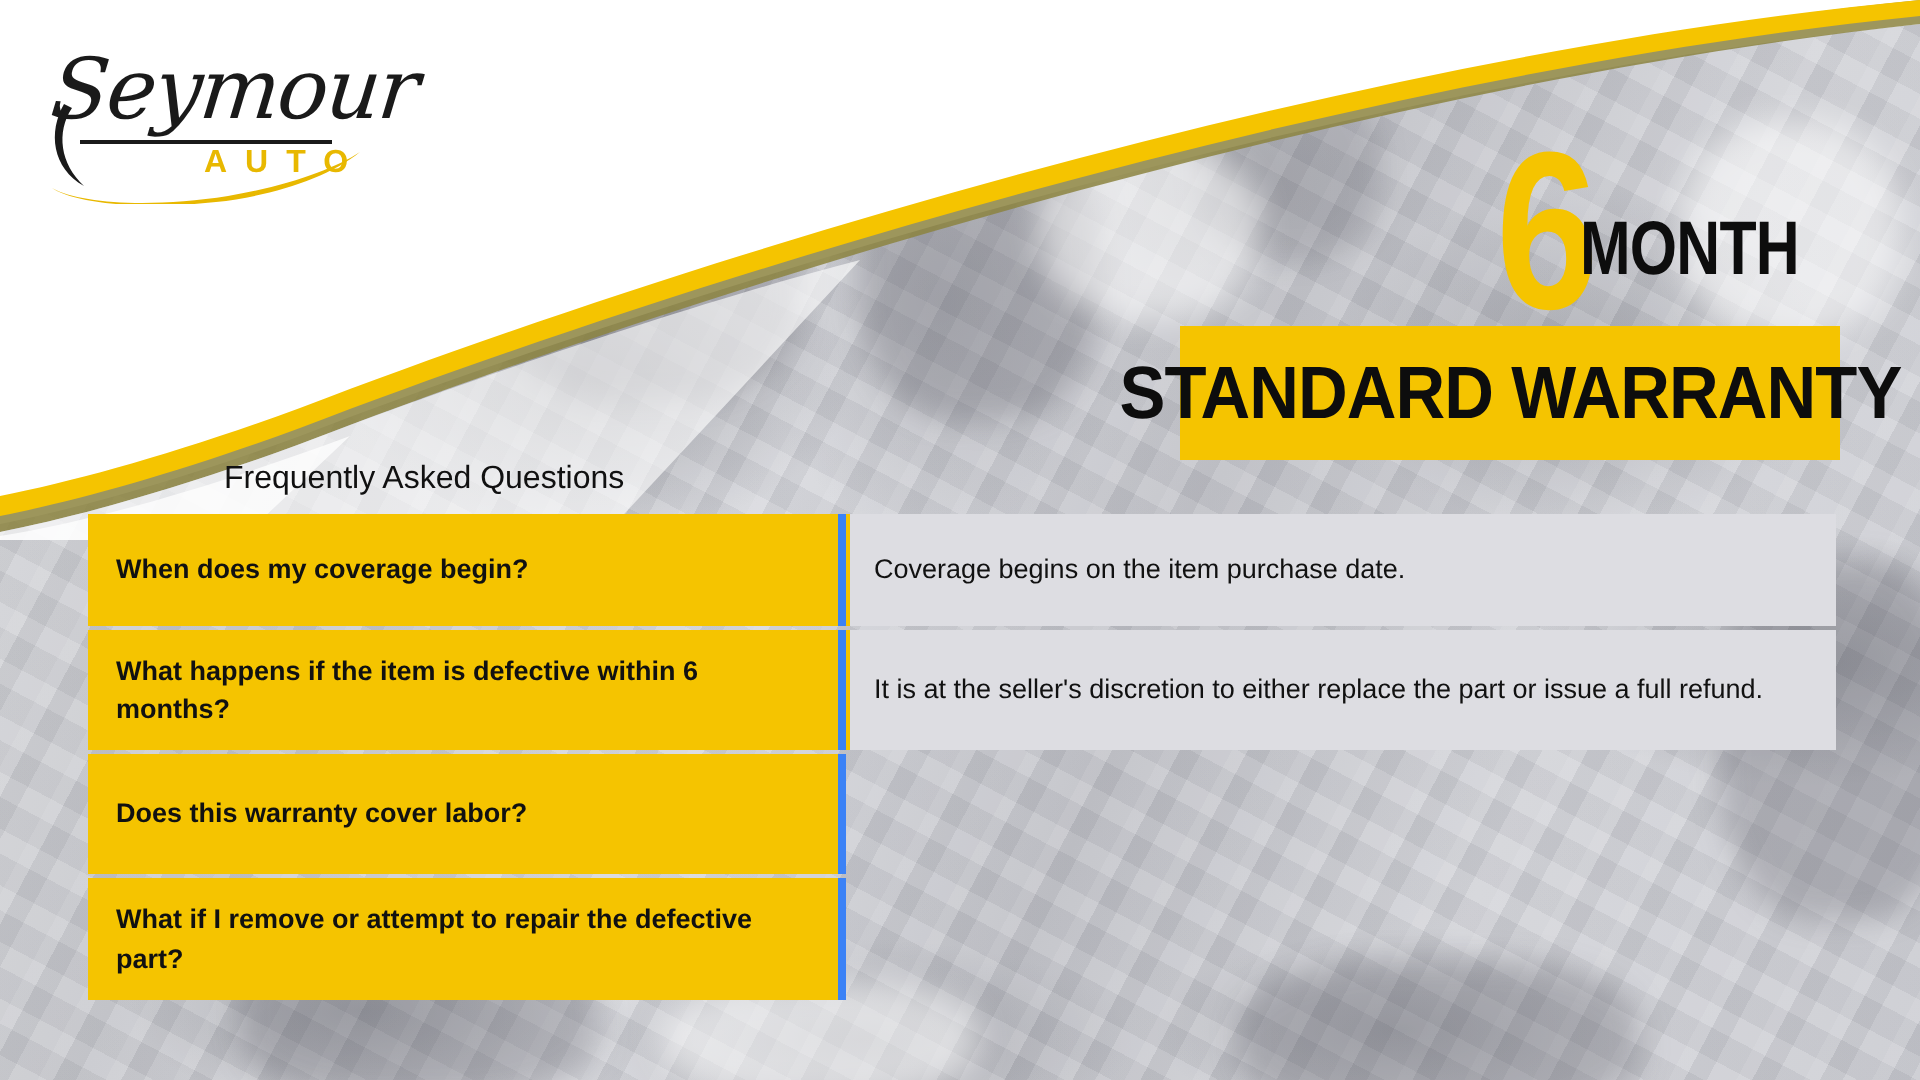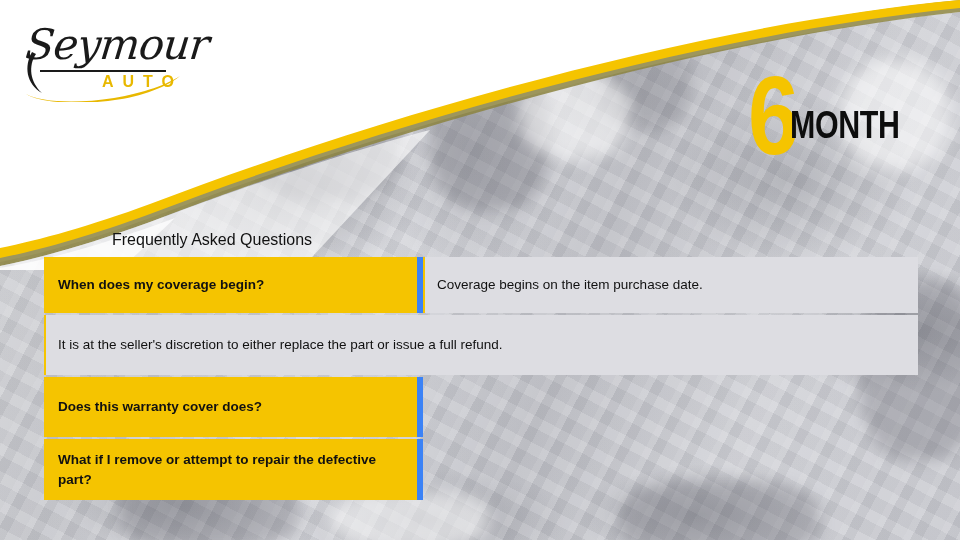--- a/index.html
+++ b/index.html
@@ -170,21 +170,21 @@
     align-items:stretch;
     margin-bottom:2px;
   }
   .faq-row:last-child { margin-bottom:0; }
   .q-cell {
     width:379px;
     background:#F5C400;
     padding:10px 14px 10px 14px;
     display:flex;
     align-items:center;
-    border-right:6px solid #3b82f6;
+    border-right:4px solid #3b82f6;
   }
   .q-cell .qtext {
     font-size:13.5px;
     font-weight:700;
     color:#111111;
     line-height:1.42;
   }
   .a-cell {
     flex:1;
     background:#dddde2;
@@ -245,40 +245,46 @@
     <div class="logo-script">Seymour</div>
     <div class="logo-underline"></div>
     <div class="logo-auto">AUTO</div>
   </div>
 
   <div class="six-month">
     <span class="six">6</span>
     <span class="month">MONTH</span>
   </div>
 
+  <div class="warranty-banner">
+    <span class="wtext">STANDARD WARRANTY</span>
+  </div>
 
   <div class="faq-title">Frequently Asked Questions</div>
 
   <div class="faq-table">
     <div class="faq-row r0">
       <div class="q-cell">
         <span class="qtext">When does my coverage begin?</span>
       </div>
       <div class="a-cell">
         <span class="atext">Coverage begins on the item purchase date.</span>
       </div>
     </div>
     <div class="faq-row r1">
+      <div class="q-cell">
+        <span class="qtext">What happens if the item is defective within 6 months?</span>
+      </div>
       <div class="a-cell">
         <span class="atext">It is at the seller's discretion to either replace the part or issue a full refund.</span>
       </div>
     </div>
     <div class="faq-row r2">
       <div class="q-cell">
-        <span class="qtext">Does this warranty cover does?</span>
+        <span class="qtext">Does this warranty cover labor?</span>
       </div>
     </div>
     <div class="faq-row r3">
       <div class="q-cell">
         <span class="qtext">What if I remove or attempt to repair the defective part?</span>
       </div>
     </div>
   </div>
 
 </div>

